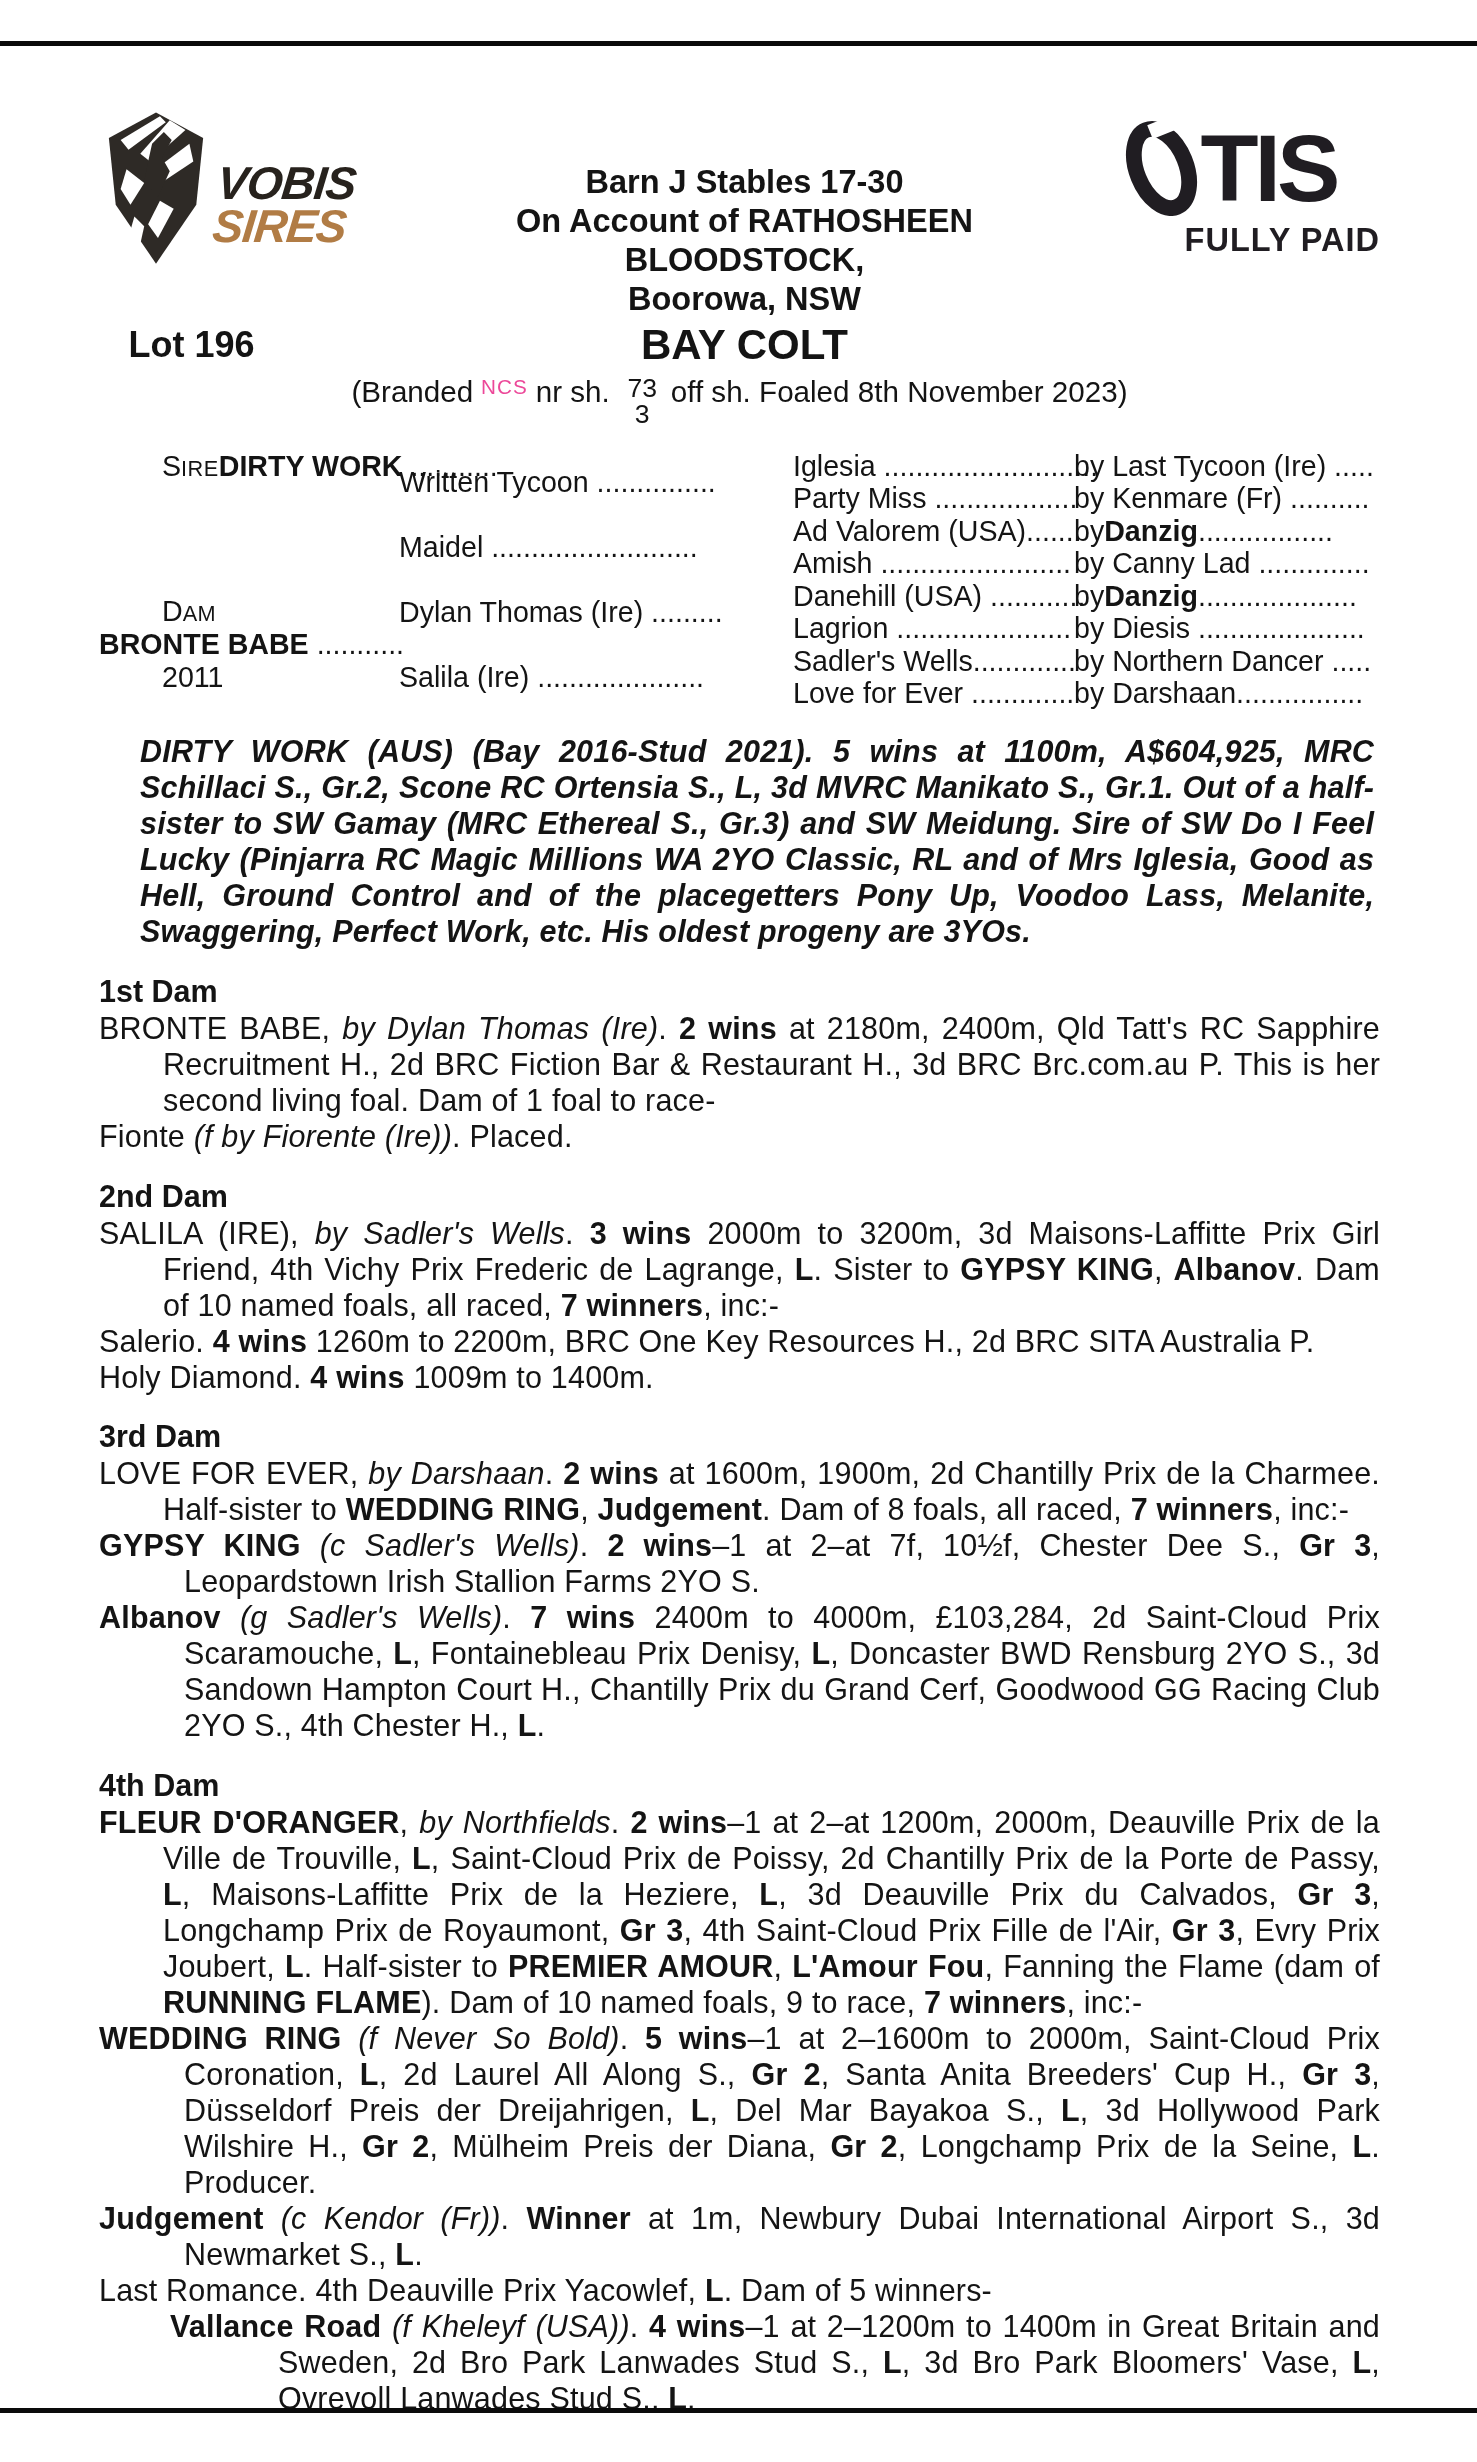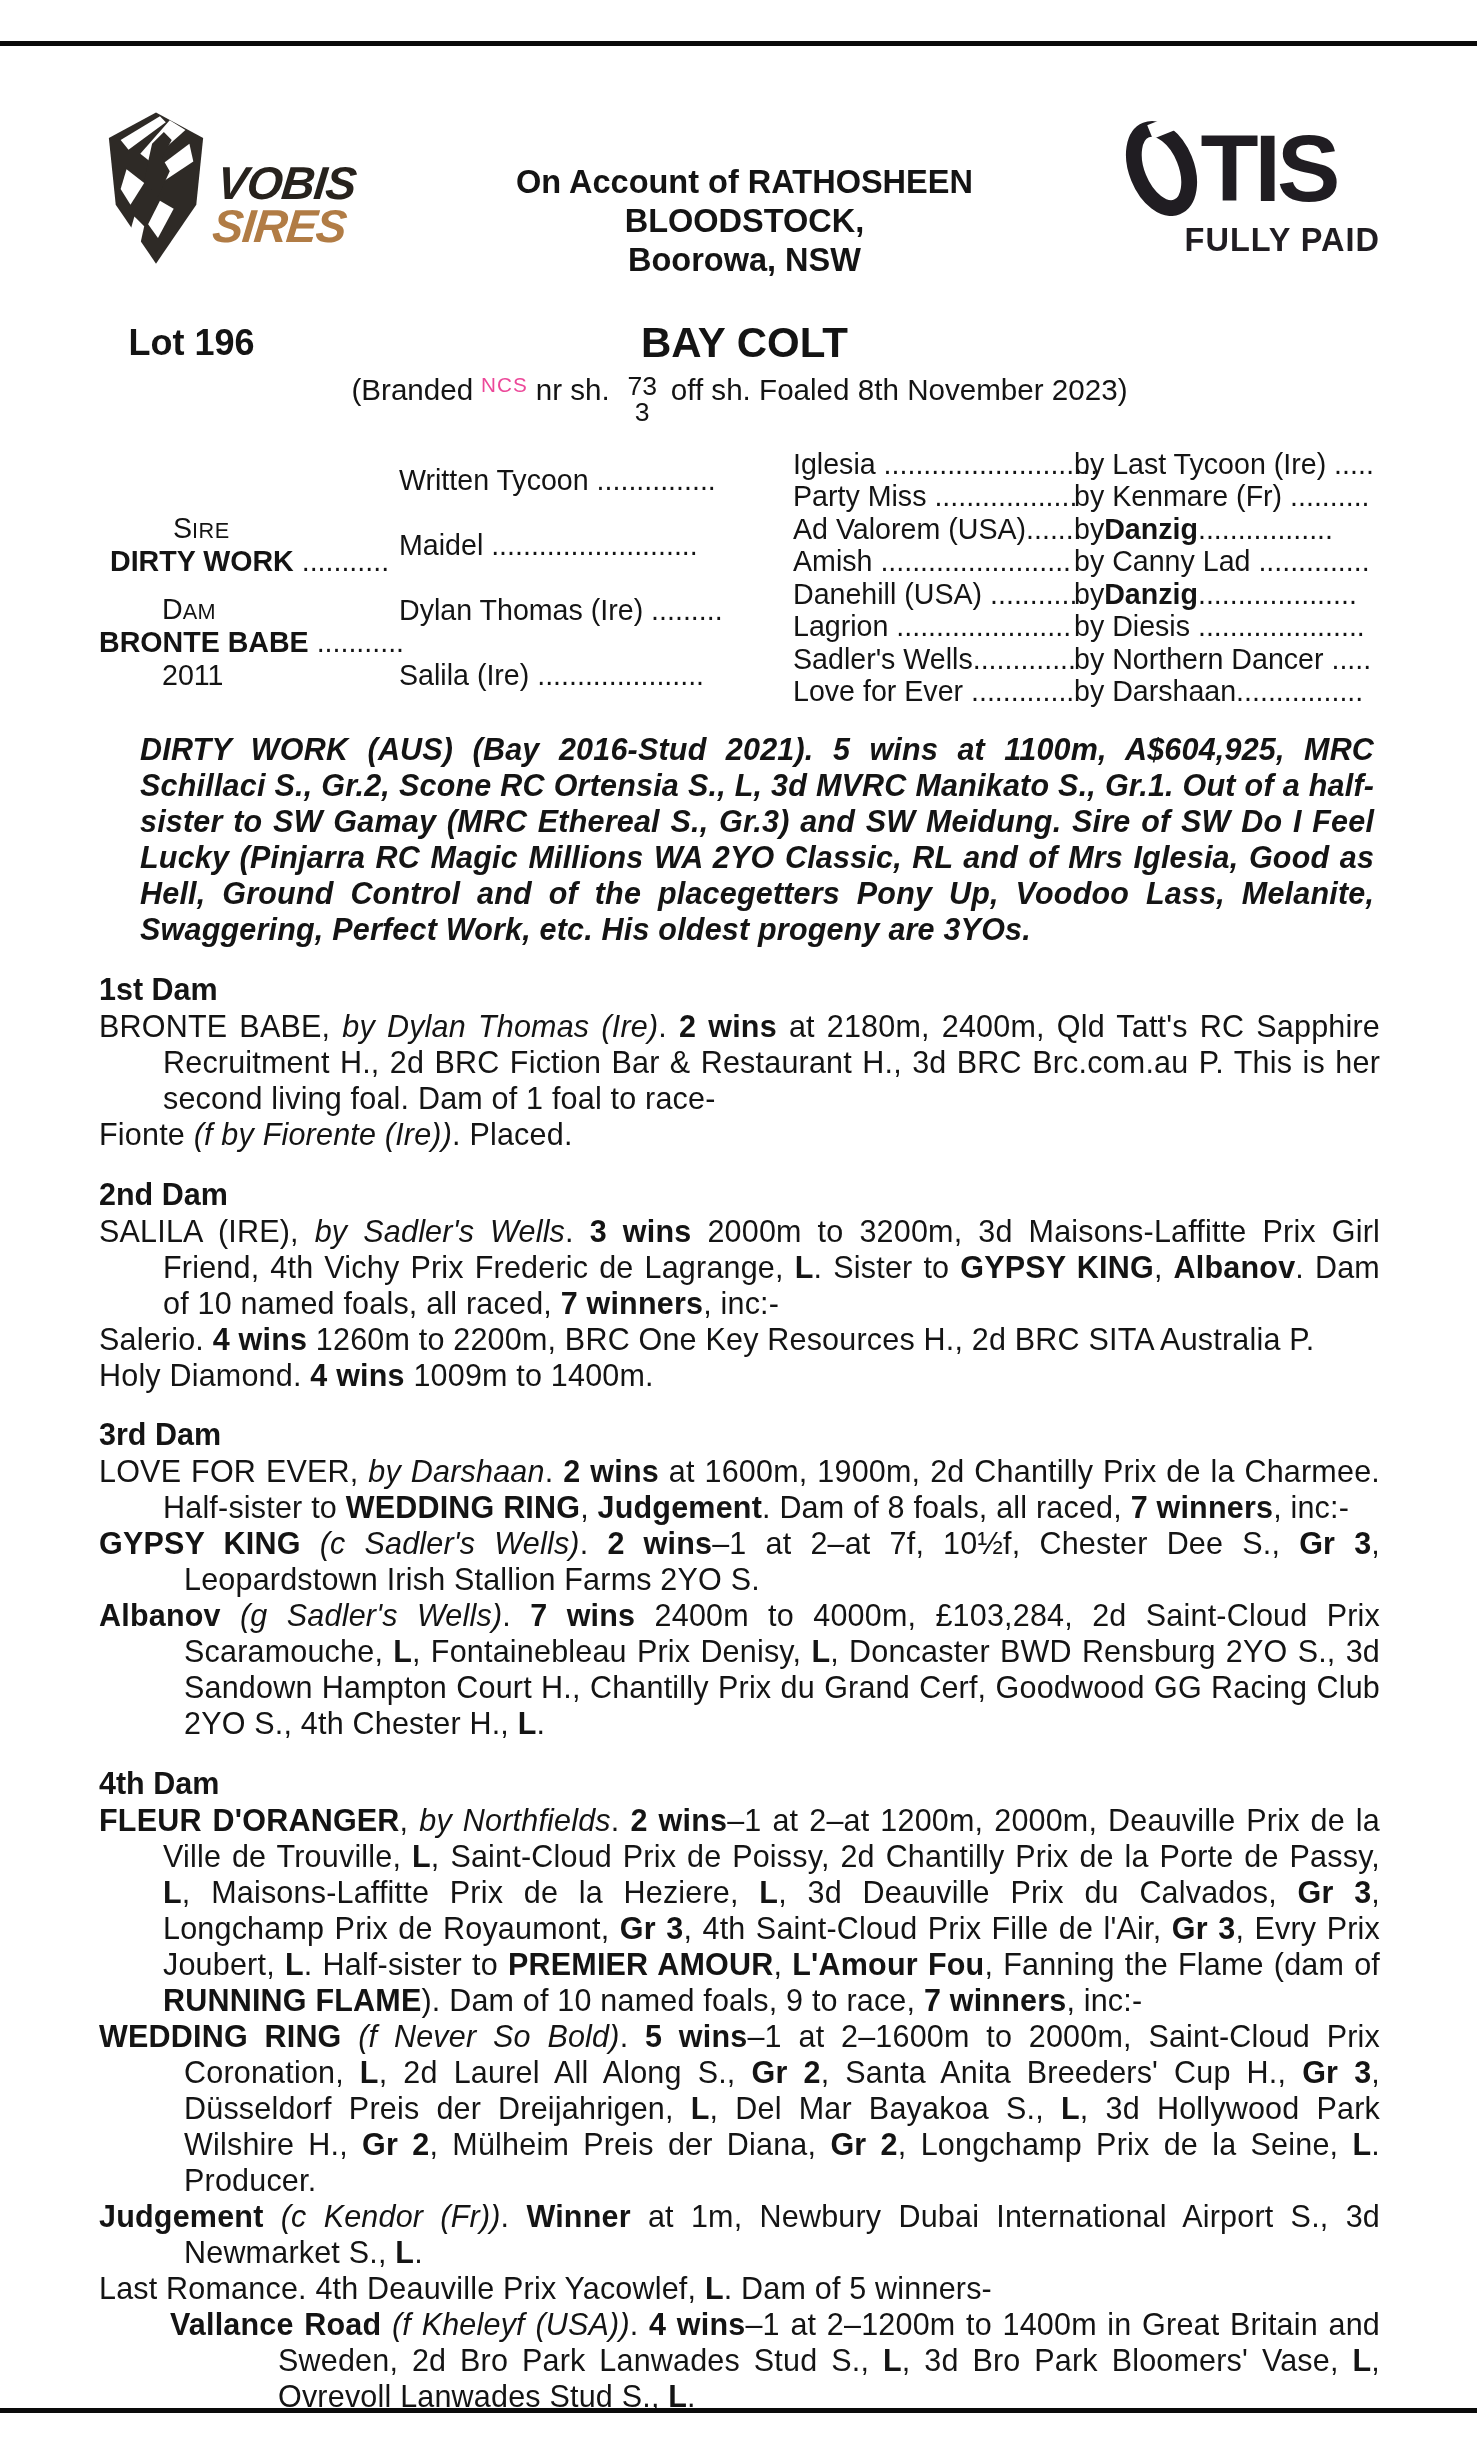--- a/index.html
+++ b/index.html
@@ -31,21 +31,21 @@
 
   .branded { display:flex; justify-content:center; align-items:flex-start; font-size:29.6px; margin-top:5.9px; }
   .branded > span { white-space:pre; }
   .brandmark { font-size:20.7px; letter-spacing:1px; color:#ec4899; padding:0 7.9px; }
   .nearsh { padding-right:3.9px; }
   .fraction { display:inline-flex; flex-direction:column; align-items:center; font-size:26.6px; line-height:26.6px; padding:0 13.8px; }
 
   
   .ped { margin-top:21.7px; display:grid; grid-template-columns:300px 394px 281px 305px; grid-auto-rows:32.5px; font-size:28.6px; }
   .ped div { white-space:nowrap; overflow:visible; }
-  .c1a { grid-area:1/1/span 4/2; display:flex; flex-direction:column; justify-content:flex-end;margin-left:11px; }
+  .c1a { grid-area:1/1/span 4/2; display:flex; flex-direction:row; justify-content:space-between; }
   .c1b { grid-area:5/1/span 4/2; display:flex; flex-direction:column; justify-content:center; }
   .lab { padding-left:63px; }
   .yr  { padding-left:63px; }
   .c2 { grid-column:2; display:flex; align-items:center; }
   .c3 { grid-column:3; display:flex; align-items:center; }
   .c4 { grid-column:4; display:flex; align-items:center; }
   .c1 .b, .ped .b { font-weight:bold; }
   .c2a{grid-row:1 / span 2;} .c2b{grid-row:3 / span 2;} .c2c{grid-row:5 / span 2;} .c2d{grid-row:7 / span 2;}
 
   
@@ -83,20 +83,21 @@
           </g>
           <path fill="#2e2a26" d="M52 34 L64 22 L72 30 L62 48 L70 62 L58 88 L44 72 L48 52 Z"></path>
         </svg>
         <div class="vobis-text">
           <div class="vobis-word">VOBIS</div>
           <div class="sires-word">SIRES</div>
         </div>
       </div>
 
       <div class="consignor">
+        <div>Barn J Stables 17-30</div>
         <div>On Account of RATHOSHEEN BLOODSTOCK,</div>
         <div>Boorowa, NSW</div>
       </div>
 
       <div class="otis">
         <div class="otis-top">
           <svg width="77" height="99" viewBox="0 0 78 100">
             <g transform="rotate(-22 39 52)">
               <ellipse cx="39" cy="52" rx="25" ry="42" fill="none" stroke="#201d22" stroke-width="16"></ellipse>
               <rect x="42" y="6" width="30" height="15" fill="#ffffff"></rect>

